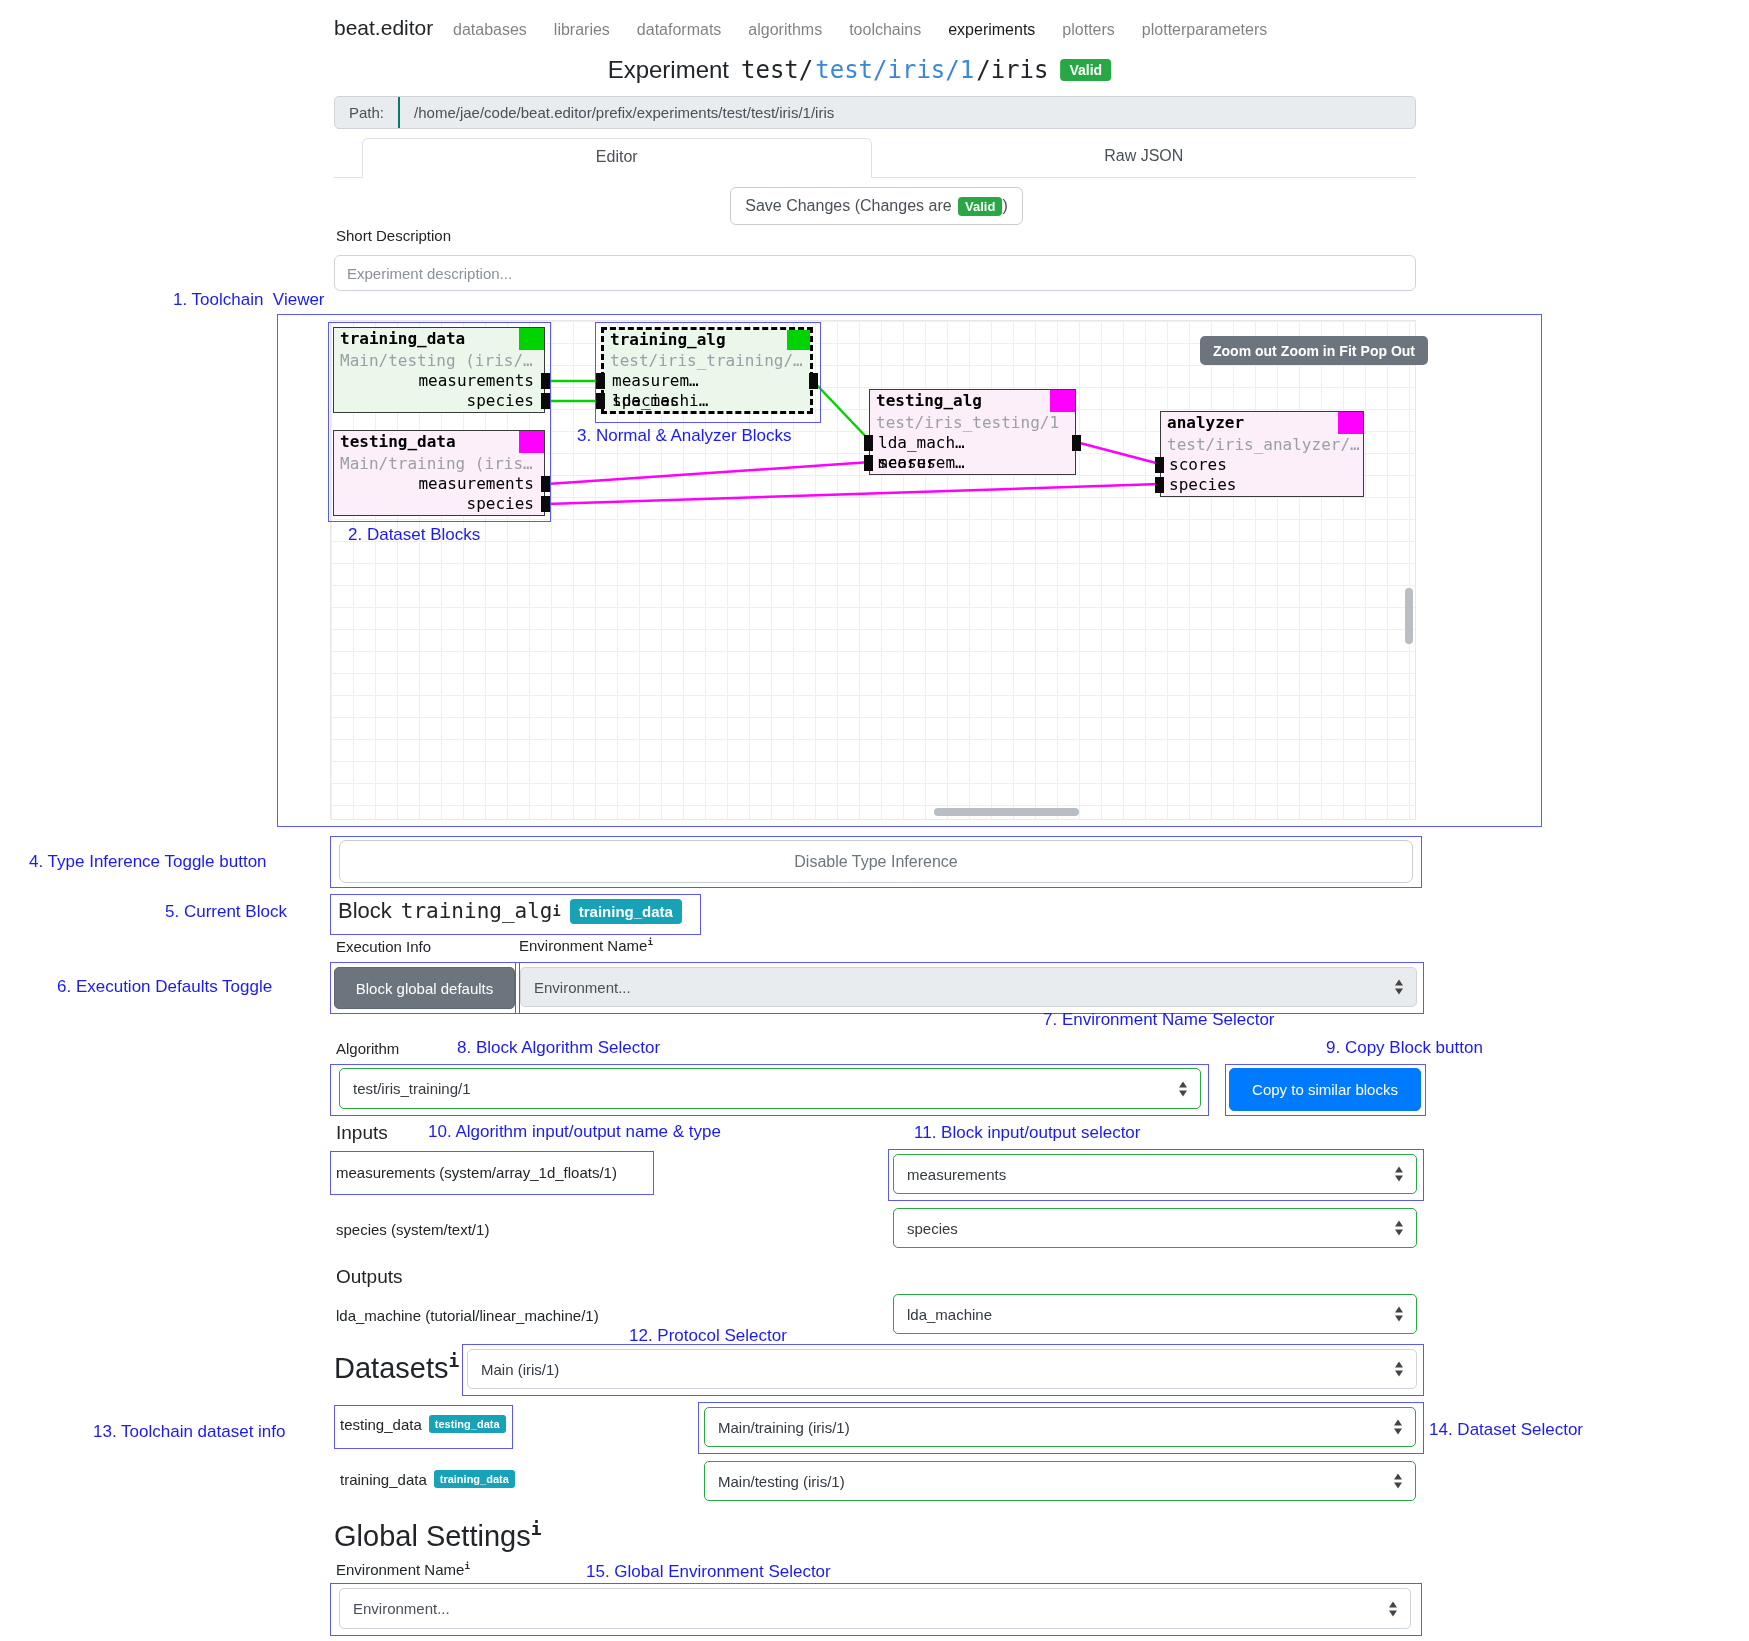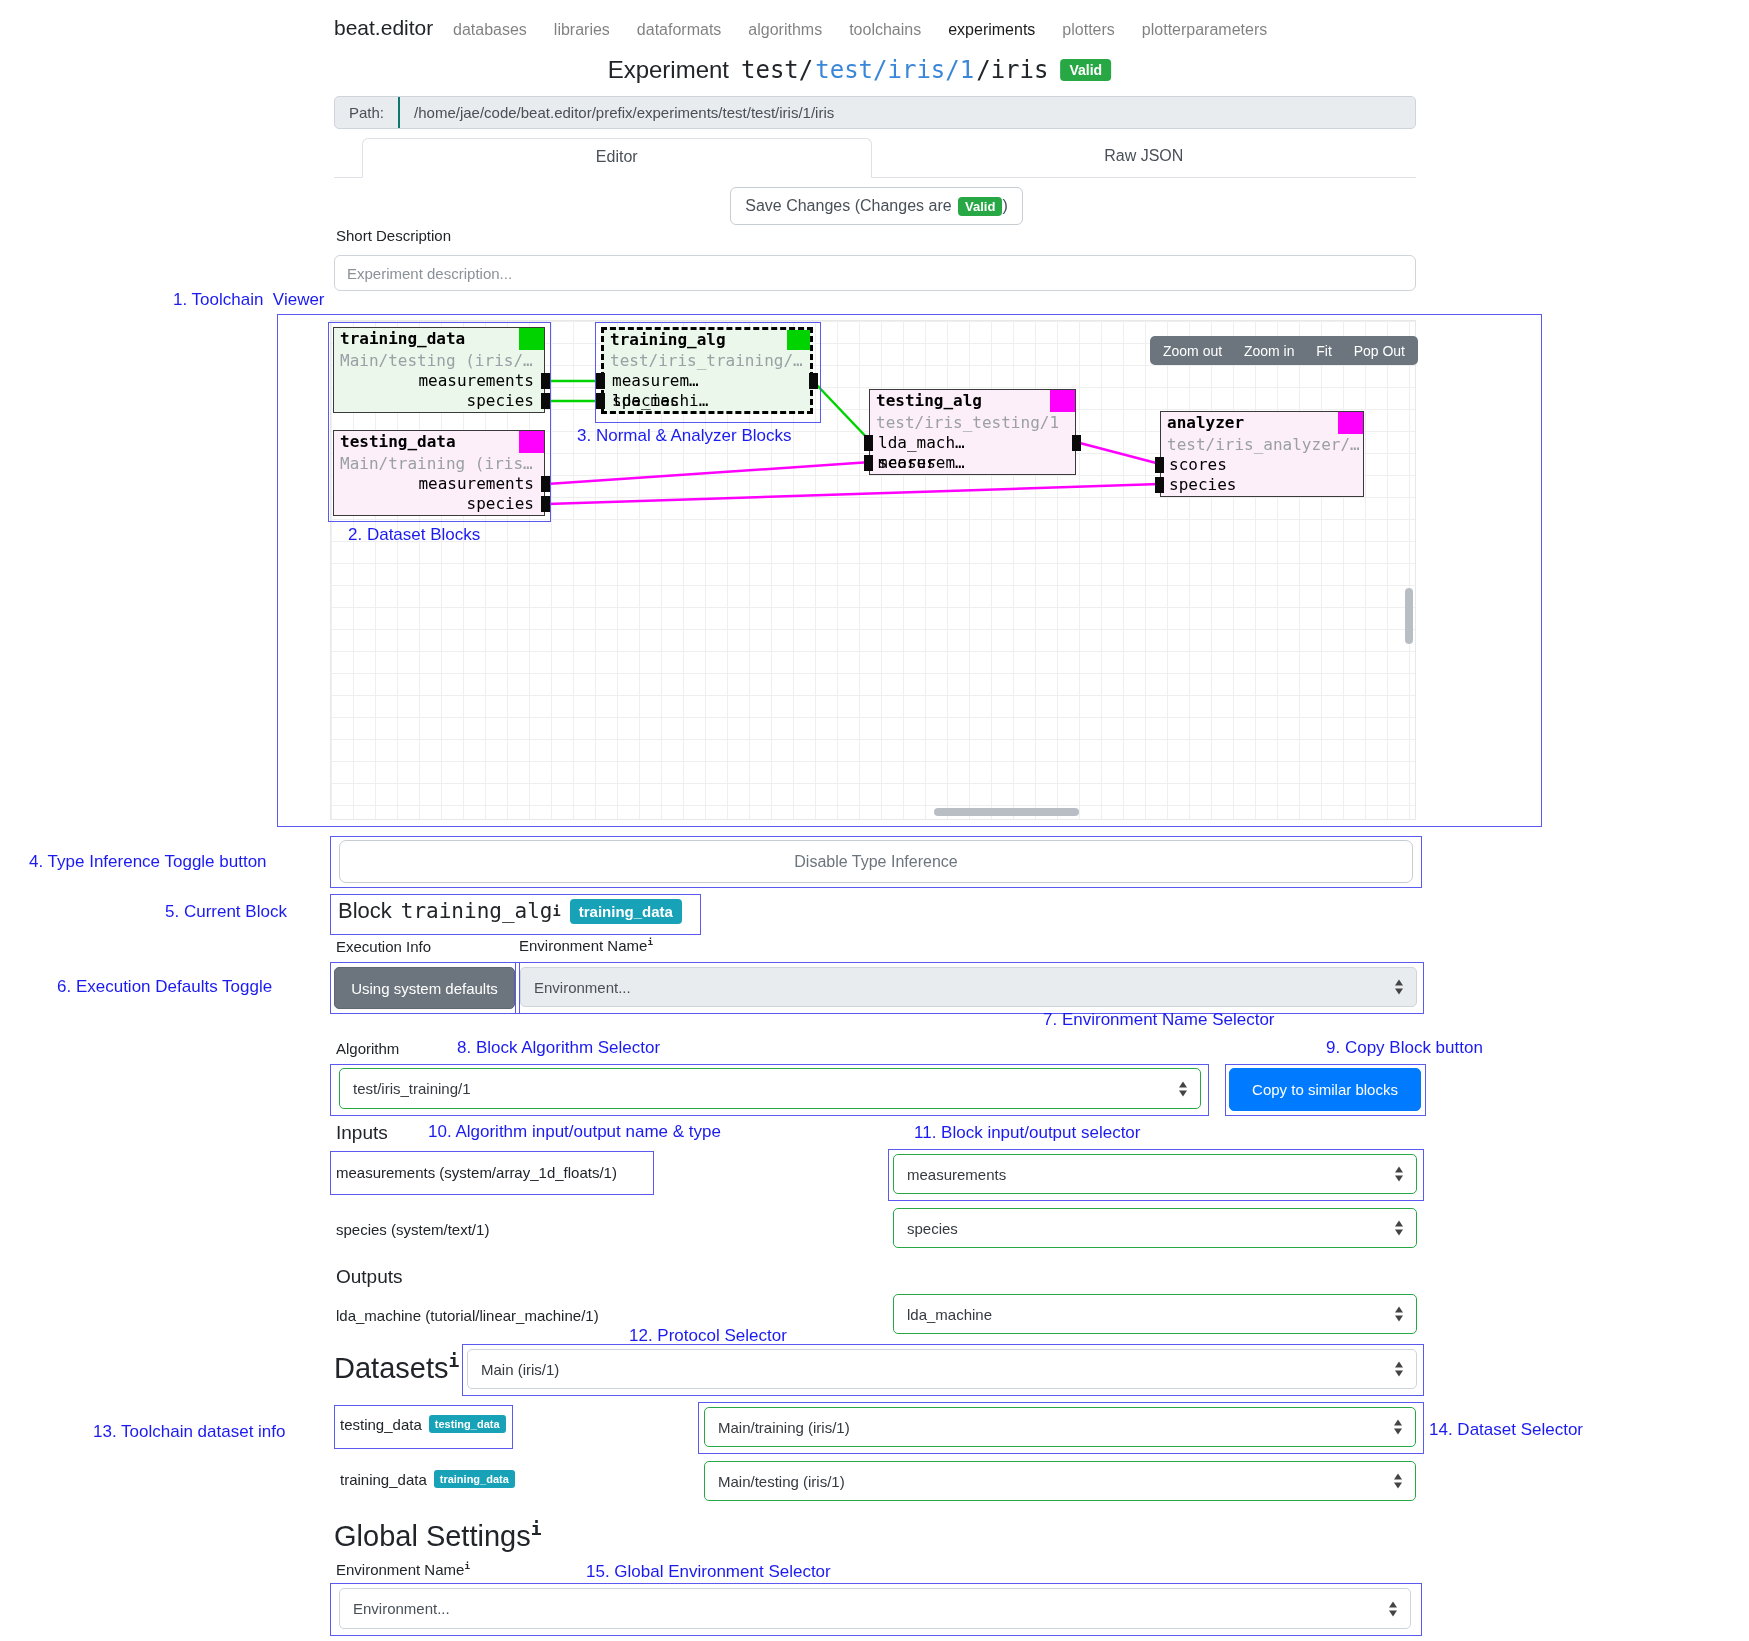--- a/index.html
+++ b/index.html
@@ -231,21 +231,21 @@
       <div class="bk-row io" style="justify-content:flex-start;">
         <span class="port pl"></span>
         <span>scores</span>
       </div>
       <div class="bk-row io" style="justify-content:flex-start;">
         <span class="port pl"></span>
         <span>species</span>
       </div>
     </div>
 
-    <div class="zoomctl" style="left:819px;top:15px;width:268px;height:29px;box-sizing:border-box;">
+    <div class="zoomctl" style="left:869px;top:15px;width:228px;height:29px;box-sizing:border-box;font-weight:bold;">
       <span>Zoom out</span>
       <span>Zoom in</span>
       <span>Fit</span>
       <span>Pop Out</span>
     </div>
 
     <div class="sbar" style="left:603px;top:487px;width:145px;height:8px;"></div>
     <div class="sbar" style="left:1074px;top:267px;width:8px;height:56px;"></div>
   </div>
 
@@ -266,21 +266,21 @@
       <span class="supi">i</span>
     <span class="badge-teal" style="margin-left:9px;">training_data</span>
   </div>
 
   <div class="lbl" style="left:336px;top:938px;">Execution Info</div>
   <div class="lbl" style="left:519px;top:936px;">
     <span>Environment Name</span><span class="supi">i</span>
   </div>
   <div class="ann-label" style="left:57px;top:977px;">6. Execution Defaults Toggle</div>
   <div class="ann-box" style="left:330px;top:962px;width:188px;height:50px;"></div>
-  <div class="abs btn-gray" style="left:334px;top:967px;width:179px;height:40px;">Using system defaults</div>
+  <div class="abs btn-gray" style="left:334px;top:967px;width:179px;height:40px;">Block global defaults</div>
   <div class="ann-box" style="left:515px;top:962px;width:907px;height:50px;"></div>
   <div class="fsel grayed" style="left:520px;top:967px;width:897px;height:40px;box-sizing:border-box;">
     <span>Environment...</span>
     <span class="spin"></span>
   </div>
   <div class="ann-label" style="left:1043px;top:1010px;">7. Environment Name Selector</div>
 
   <div class="lbl" style="left:336px;top:1040px;">Algorithm</div>
   <div class="ann-label" style="left:457px;top:1038px;">8. Block Algorithm Selector</div>
   <div class="ann-label" style="left:1326px;top:1038px;">9. Copy Block button</div>

